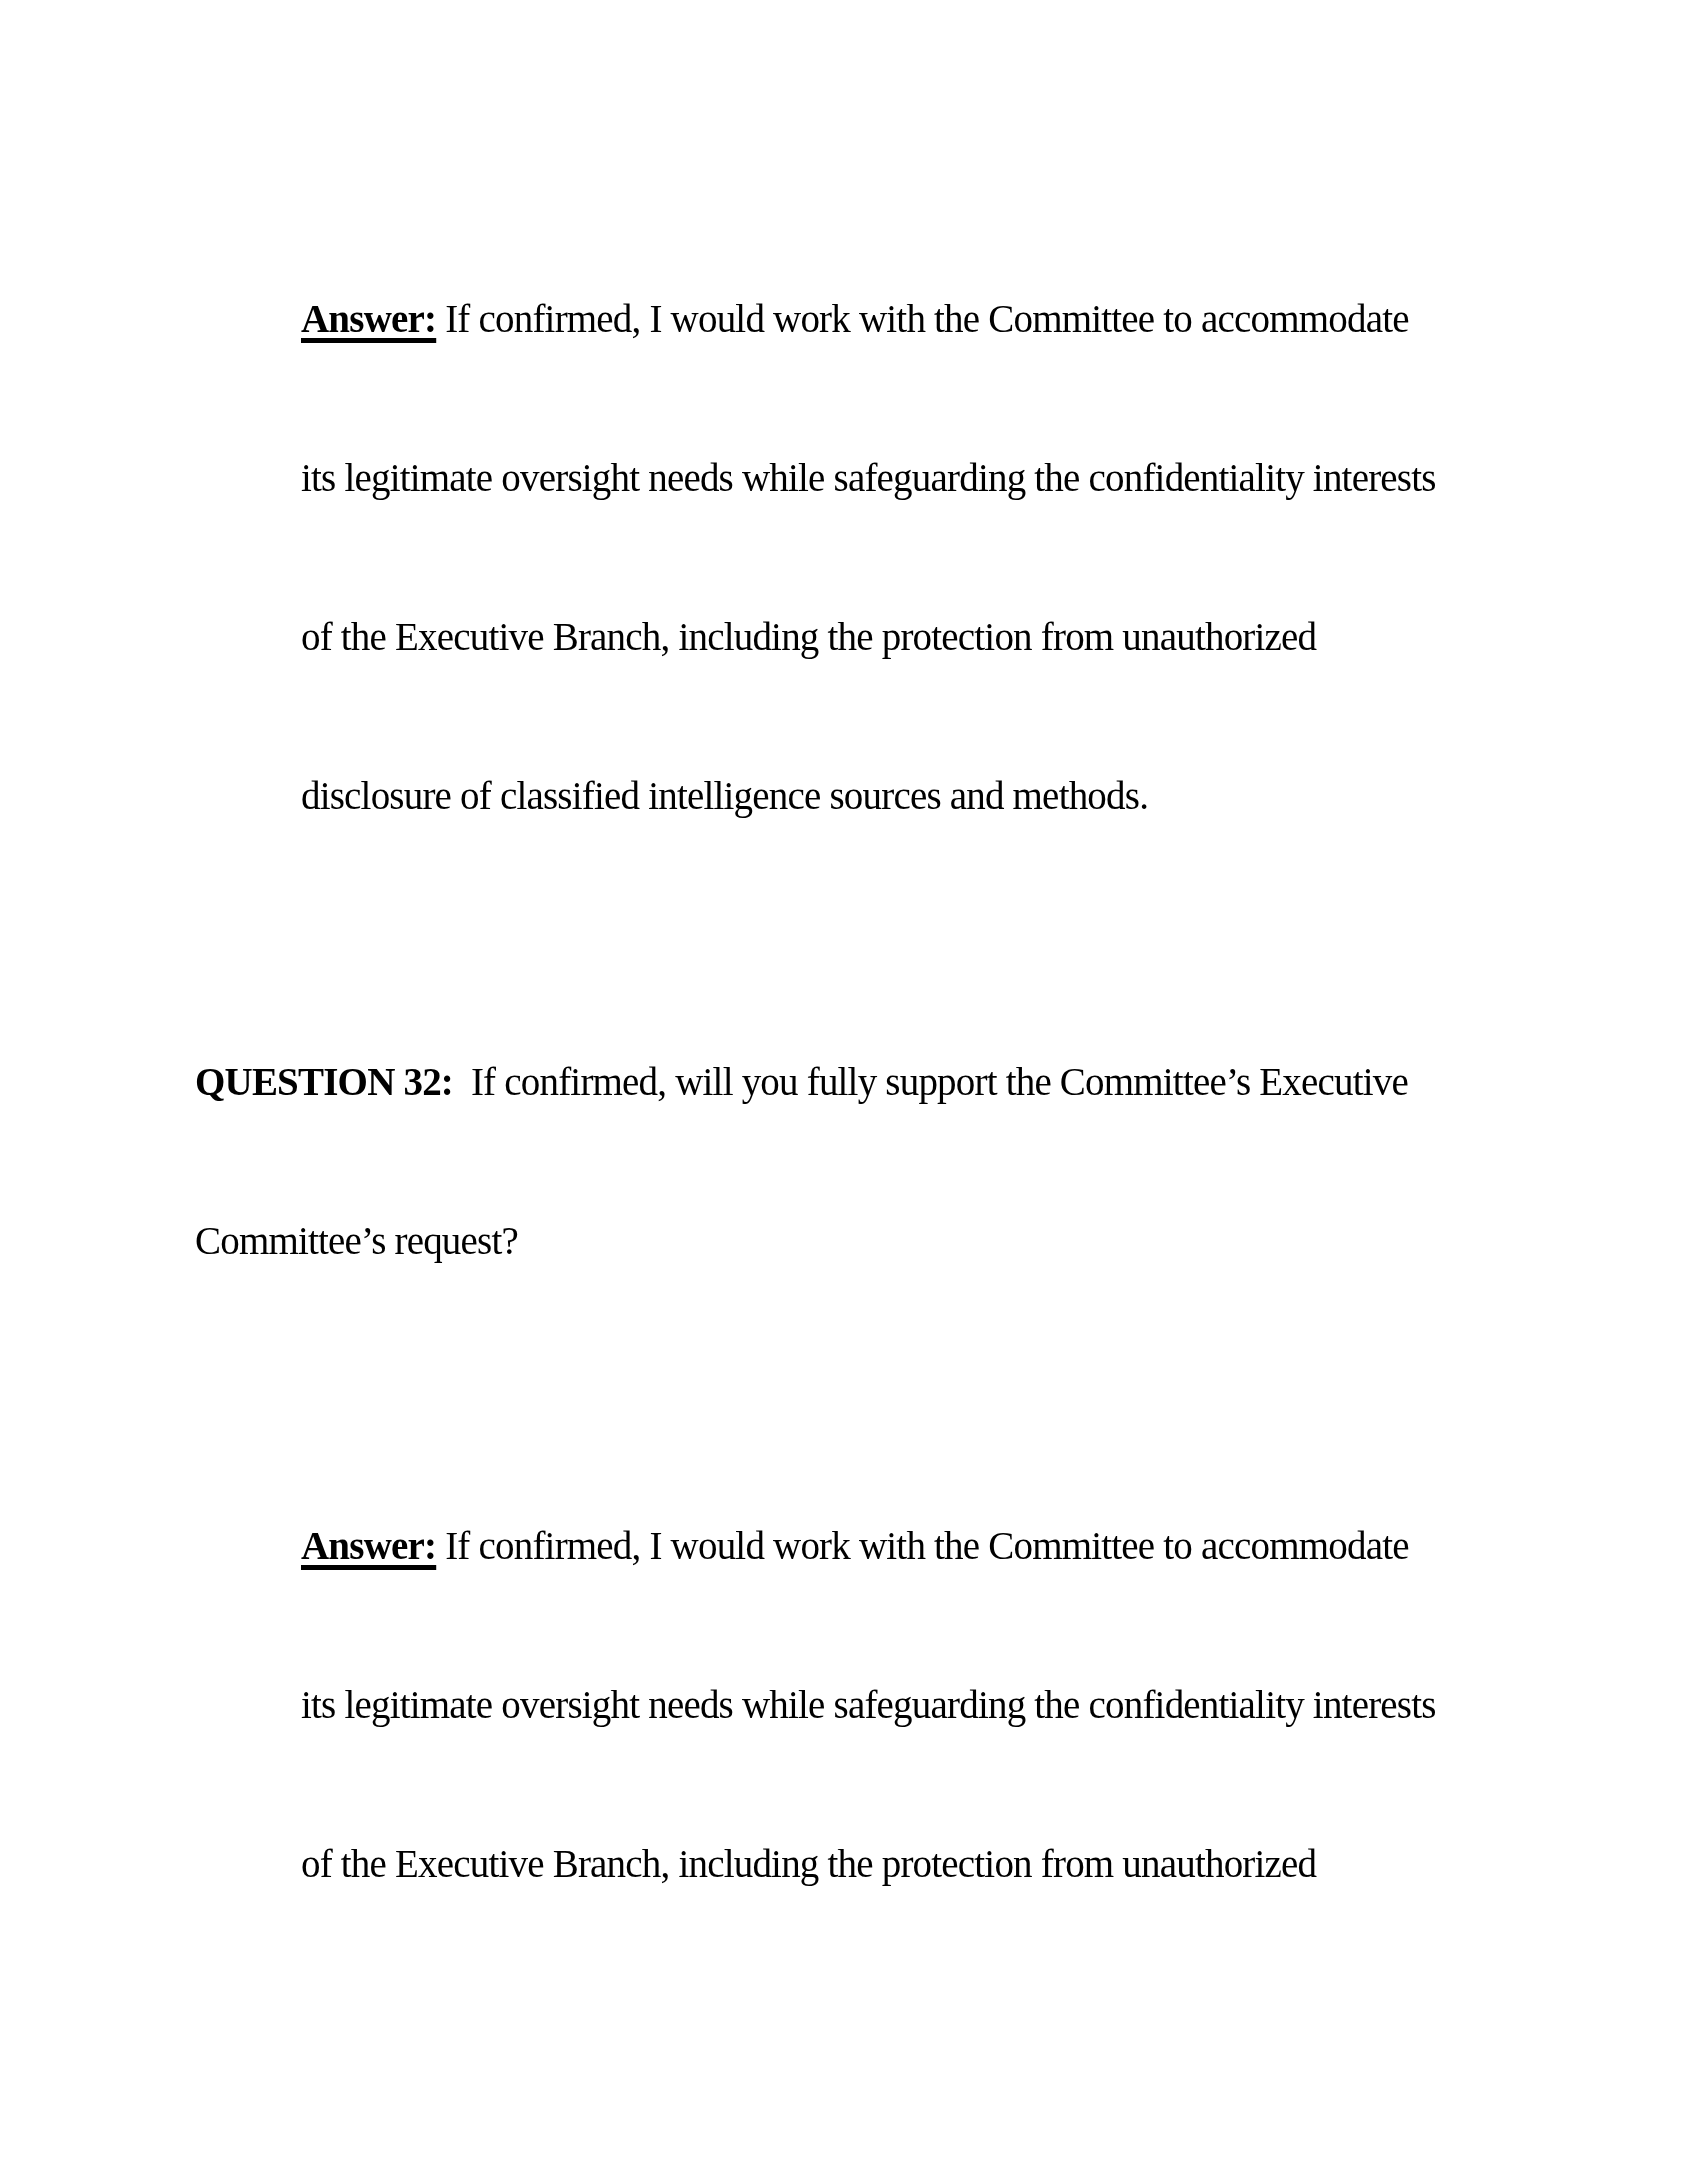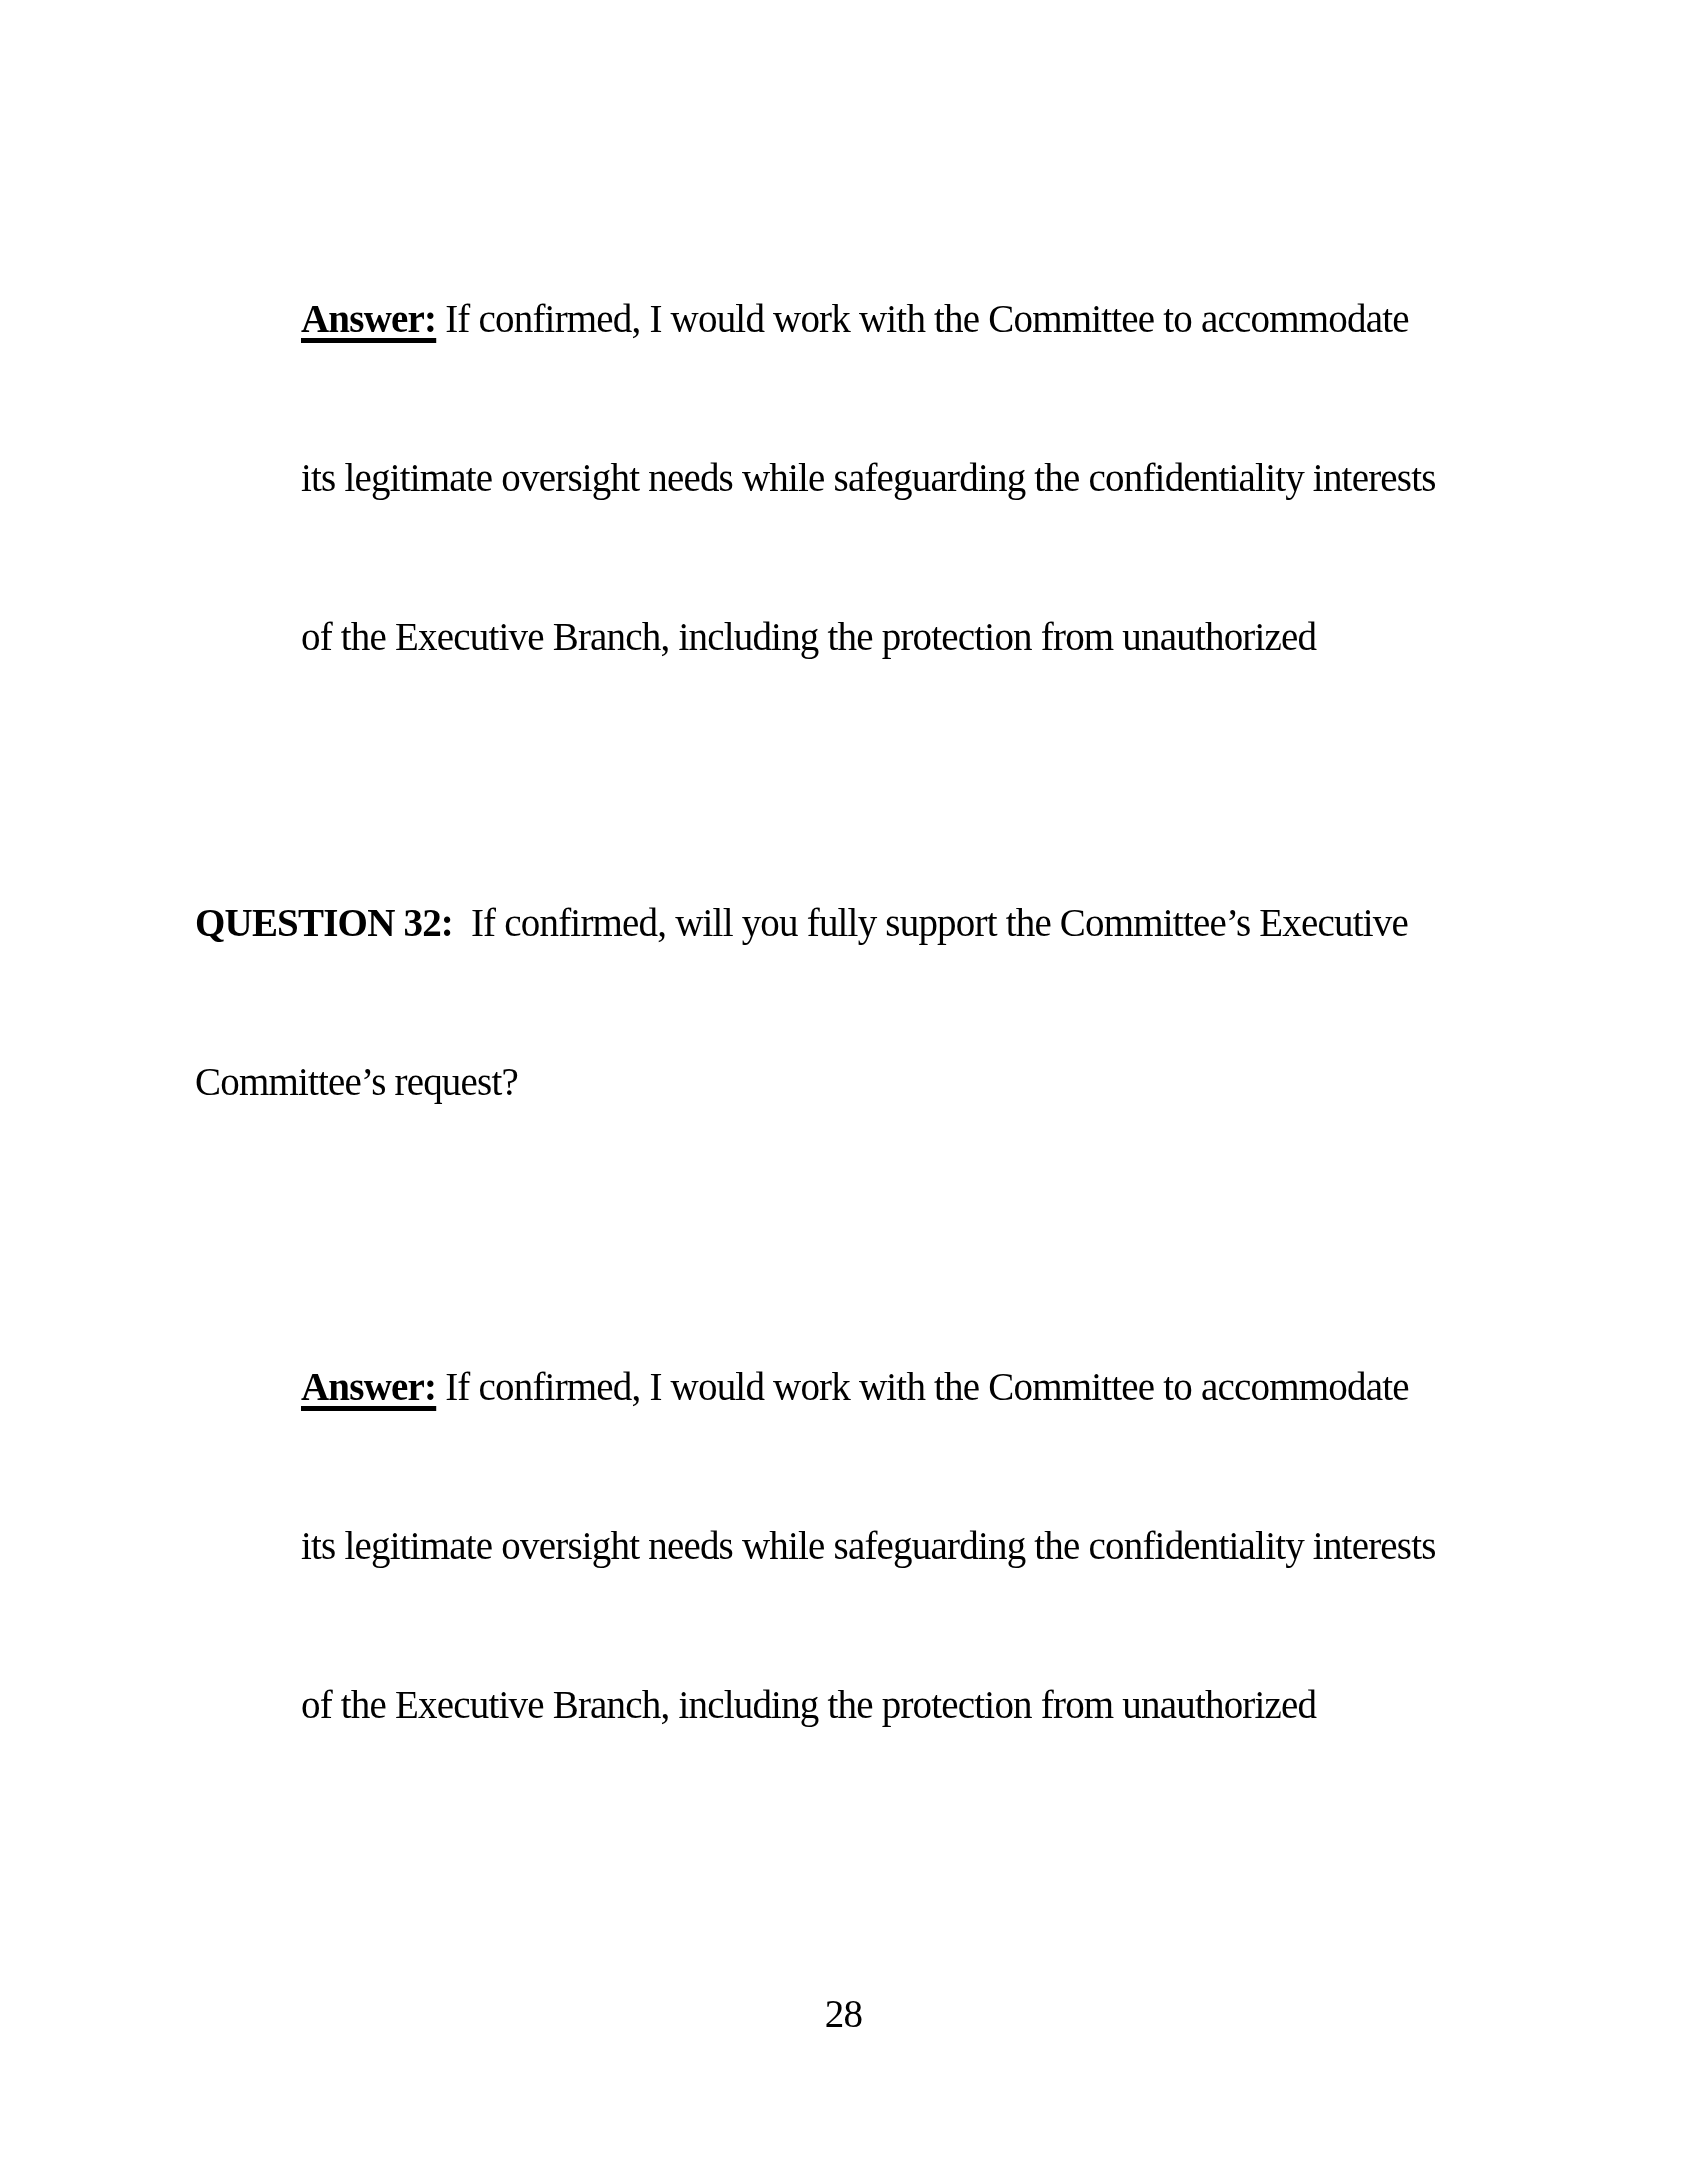--- a/index.html
+++ b/index.html
@@ -39,30 +39,30 @@
 </style>
 </head>
 <body>
 
 <div class="page">
 
   <div class="para indent">
     <div class="line"><span class="answer-label">Answer:</span><span> If confirmed, I would work with the Committee to accommodate</span></div>
     <div class="line">its legitimate oversight needs while safeguarding the confidentiality interests</div>
     <div class="line">of the Executive Branch, including the protection from unauthorized</div>
+    <div class="line">disclosure of classified intelligence sources and methods.</div>
   </div>
 
   <div class="para mt-q32">
     <div class="line"><span class="bold-label">QUESTION 32:</span><span>  If confirmed, will you fully support the Committee’s Executive</span></div>
     <div class="line">Committee’s request?</div>
   </div>
 
   <div class="para indent mt-a32">
     <div class="line"><span class="answer-label">Answer:</span><span> If confirmed, I would work with the Committee to accommodate</span></div>
     <div class="line">its legitimate oversight needs while safeguarding the confidentiality interests</div>
     <div class="line">of the Executive Branch, including the protection from unauthorized</div>
     
   </div>
 
-  <div class="page-number">28</div>
 
 </div>
 
 
 </body></html>

